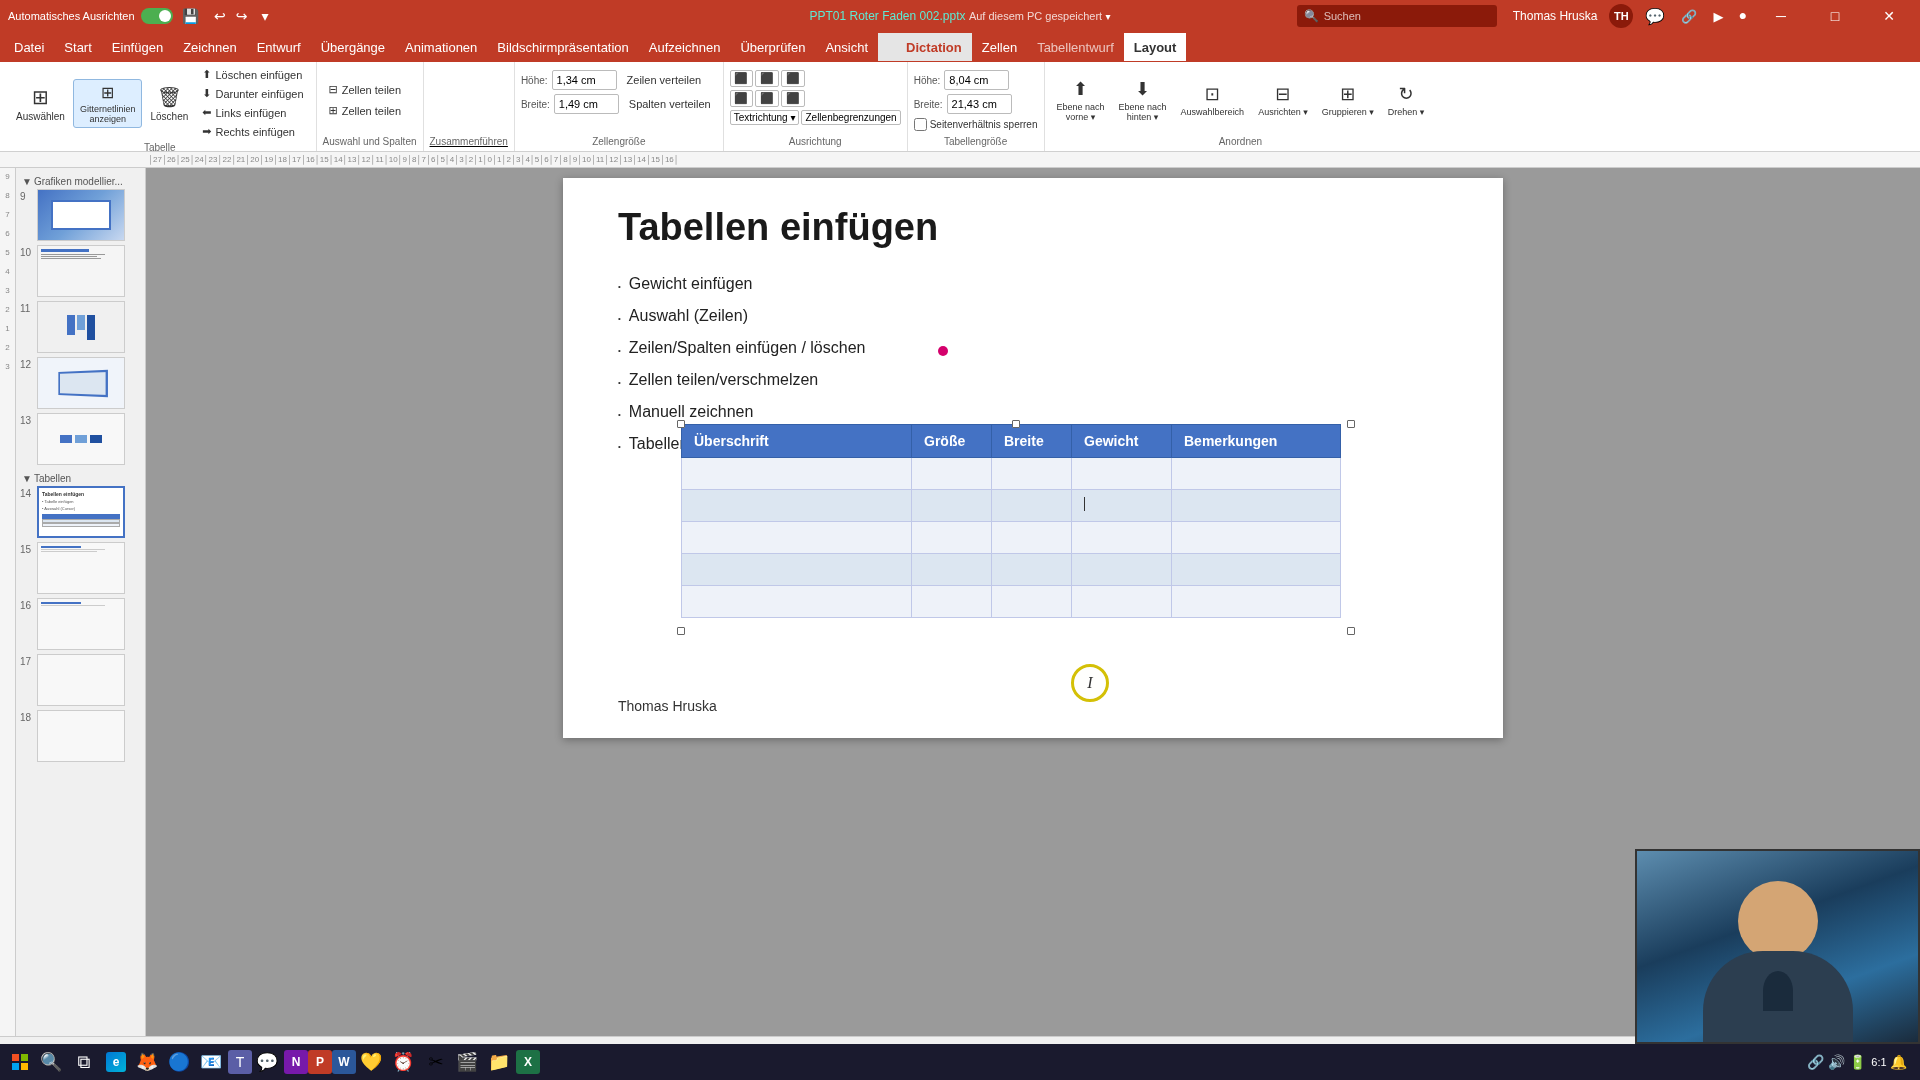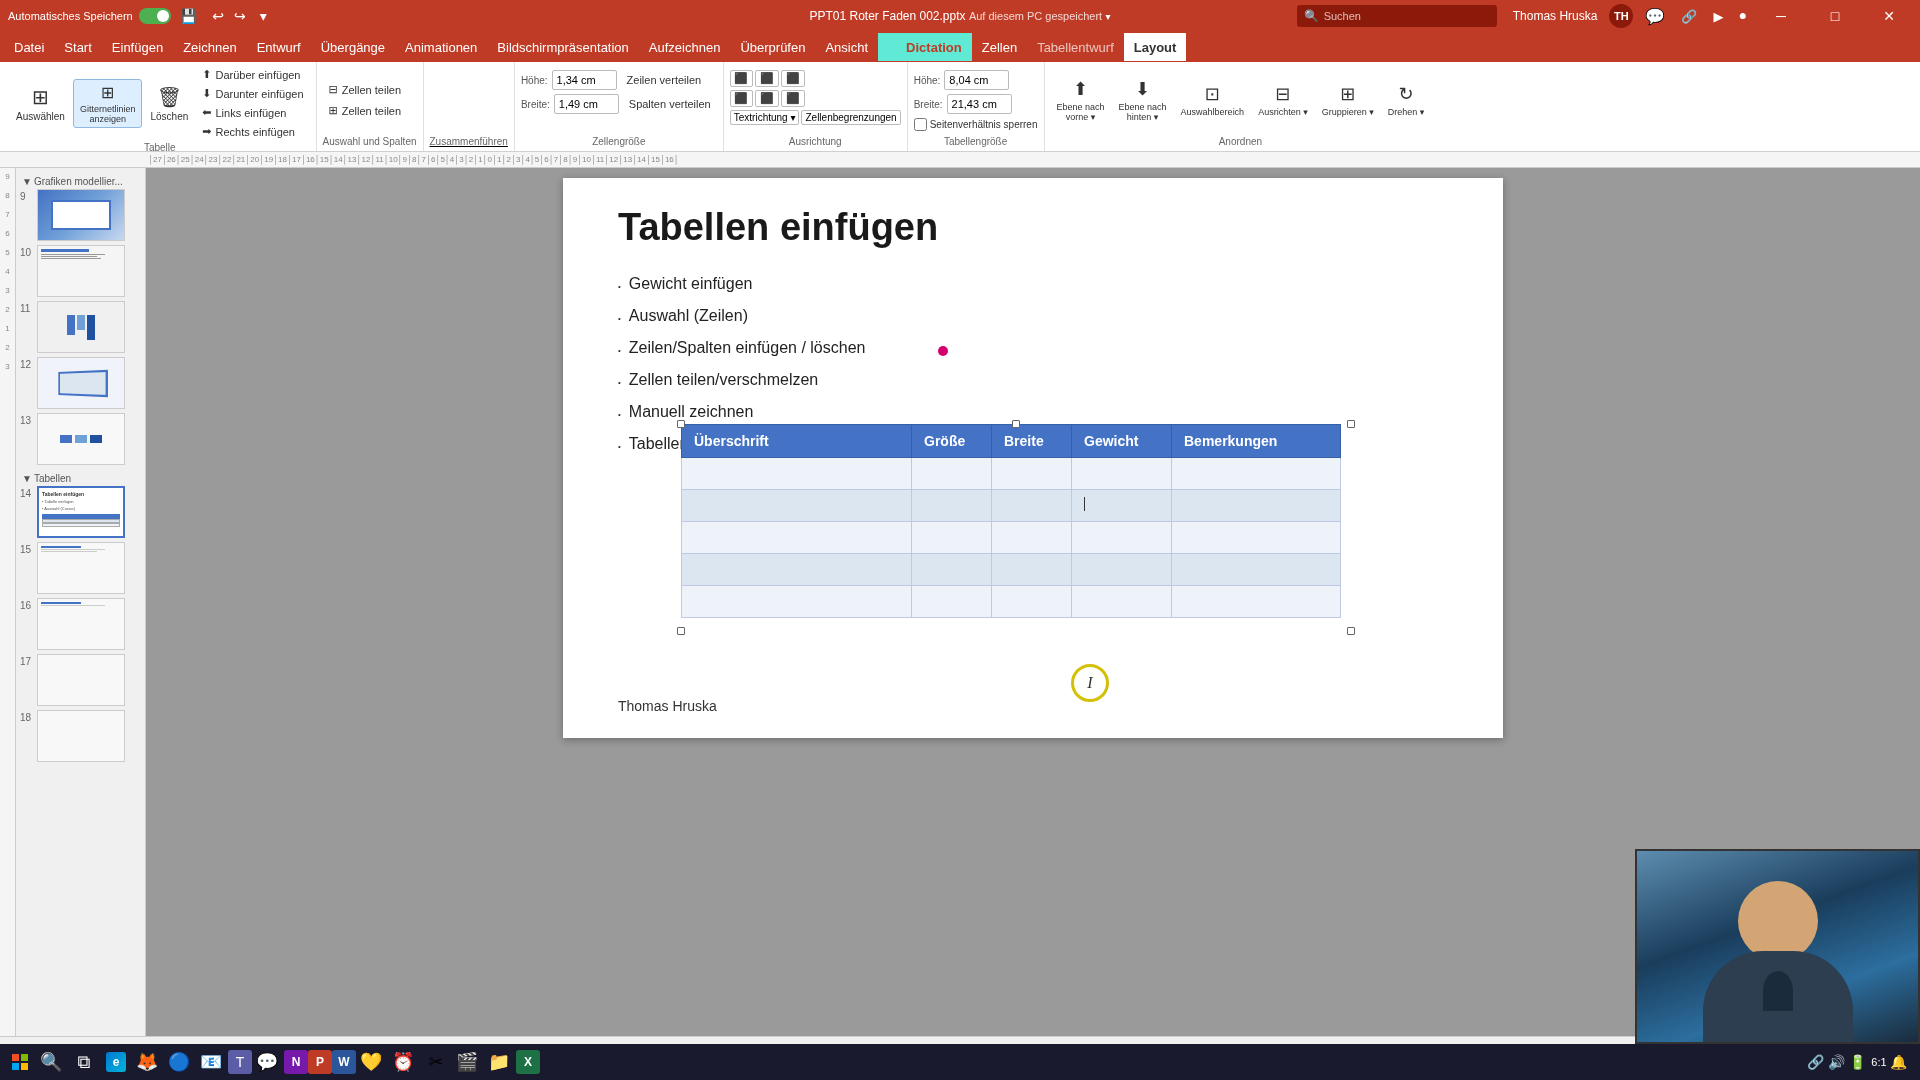--- a/index.html
+++ b/index.html
@@ -350,31 +350,31 @@
     .cell-cursor { display: inline-block; width: 1px; height: 14px; background: #333; animation: blink 1s step-end infinite; }
     @keyframes blink { 50% { opacity: 0; } }
 
     .tab-selected { background: white; border-radius: 0; color: #333; font-weight: 600; }
   </style>
 </head>
 <body>
 
 <div class="title-bar">
   <div class="title-bar-left">
-    <span class="autosave-label">Automatisches Speichern</span>
+    <span class="autosave-label">Automatisches Ausrichten</span>
     <span class="autosave-toggle"></span>
     <span class="icon-btn save-icon">💾</span>
     <div class="undo-redo">
       <span class="icon-btn">↩</span>
       <span class="icon-btn">↪</span>
     </div>
     <span class="icon-btn">▾</span>
   </div>
   <div class="title-bar-center">
-    <span style="font-size:12px;color:#ffffff;">PPT01 Roter Faden 002.pptx</span>
+    <span style="font-size:12px;color:#5eead4;">PPT01 Roter Faden 002.pptx</span>
     &nbsp;
     <span style="font-size:11px;color:rgba(255,255,255,0.8);">Auf diesem PC gespeichert</span>
     &nbsp;
     <span style="font-size:10px;color:white;">▾</span>
   </div>
   <div class="title-bar-right">
     <div class="search-box-title">
       <span>🔍</span>
       <span style="color:rgba(255,255,255,0.7);font-size:11px;">Suchen</span>
     </div>
@@ -395,21 +395,21 @@
   <span class="menu-item">Start</span>
   <span class="menu-item">Einfügen</span>
   <span class="menu-item">Zeichnen</span>
   <span class="menu-item">Entwurf</span>
   <span class="menu-item">Übergänge</span>
   <span class="menu-item">Animationen</span>
   <span class="menu-item">Bildschirmpräsentation</span>
   <span class="menu-item">Aufzeichnen</span>
   <span class="menu-item">Überprüfen</span>
   <span class="menu-item">Ansicht</span>
-  <span class="menu-item tab-selected" style="background:#5eead4;color:#c03b26;padding-left:28px;">Dictation</span>
+  <span class="menu-item tab-selected" style="background:#e5e5e5;color:#c03b26;padding-left:28px;">Dictation</span>
   <span class="menu-item">Zellen</span>
   <span class="menu-item" style="color:rgba(255,255,255,0.7);">Tabellentwurf</span>
   <span class="menu-item tab-selected" style="background:white;color:#333;font-weight:600;">Layout</span>
 </div>
 
 <div class="ribbon">
 
   <div class="ribbon-group">
     <div class="ribbon-buttons">
       <div class="ribbon-btn">
@@ -420,21 +420,21 @@
         <div class="ribbon-btn-icon" style="font-size:16px;">⊞</div>
         <div style="font-size:9px;text-align:center;">Gitternetlinien<br>anzeigen</div>
       </div>
       <div class="ribbon-btn">
         <div class="ribbon-btn-icon" style="font-size:20px;">🗑</div>
         <div>Löschen</div>
       </div>
       <div style="display:flex;flex-direction:column;gap:2px;">
         <div class="ribbon-btn ribbon-btn-small">
           <div>⬆</div>
-          <div>Darüber einfügen</div>
+          <div>Löschen einfügen</div>
         </div>
         <div class="ribbon-btn ribbon-btn-small">
           <div>⬇</div>
           <div>Darunter einfügen</div>
         </div>
         <div class="ribbon-btn ribbon-btn-small">
           <div>⬅</div>
           <div>Links einfügen</div>
         </div>
         <div class="ribbon-btn ribbon-btn-small">

